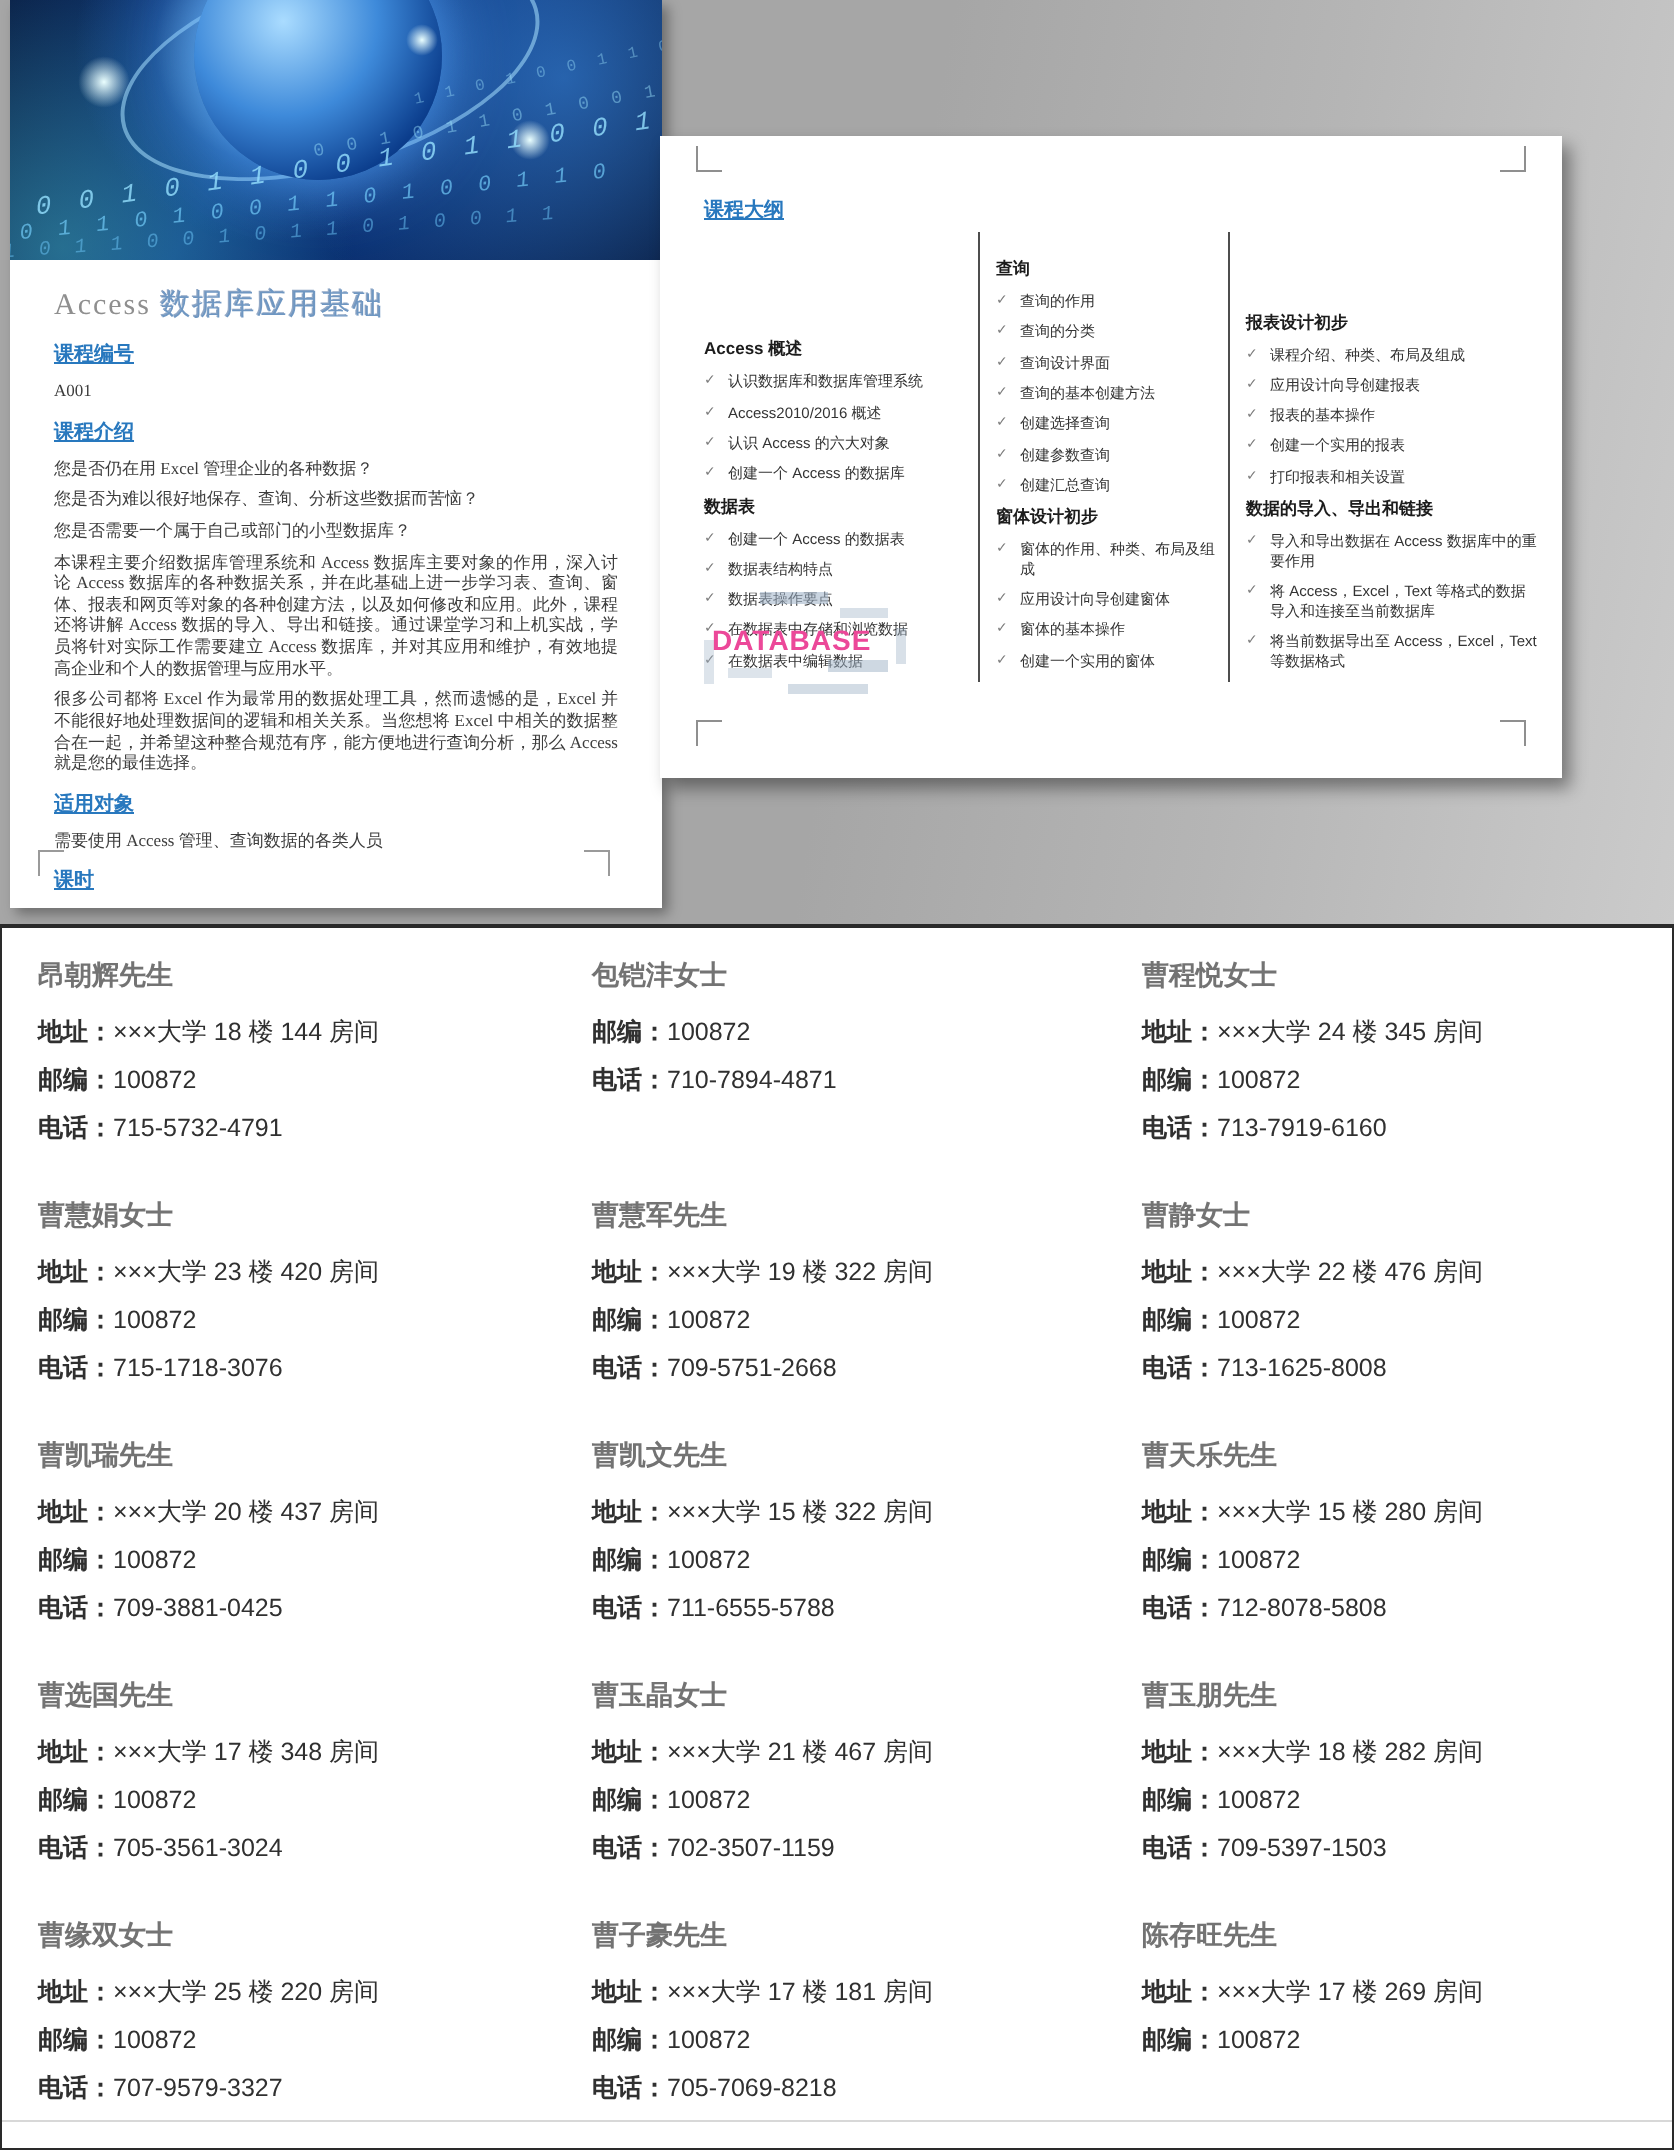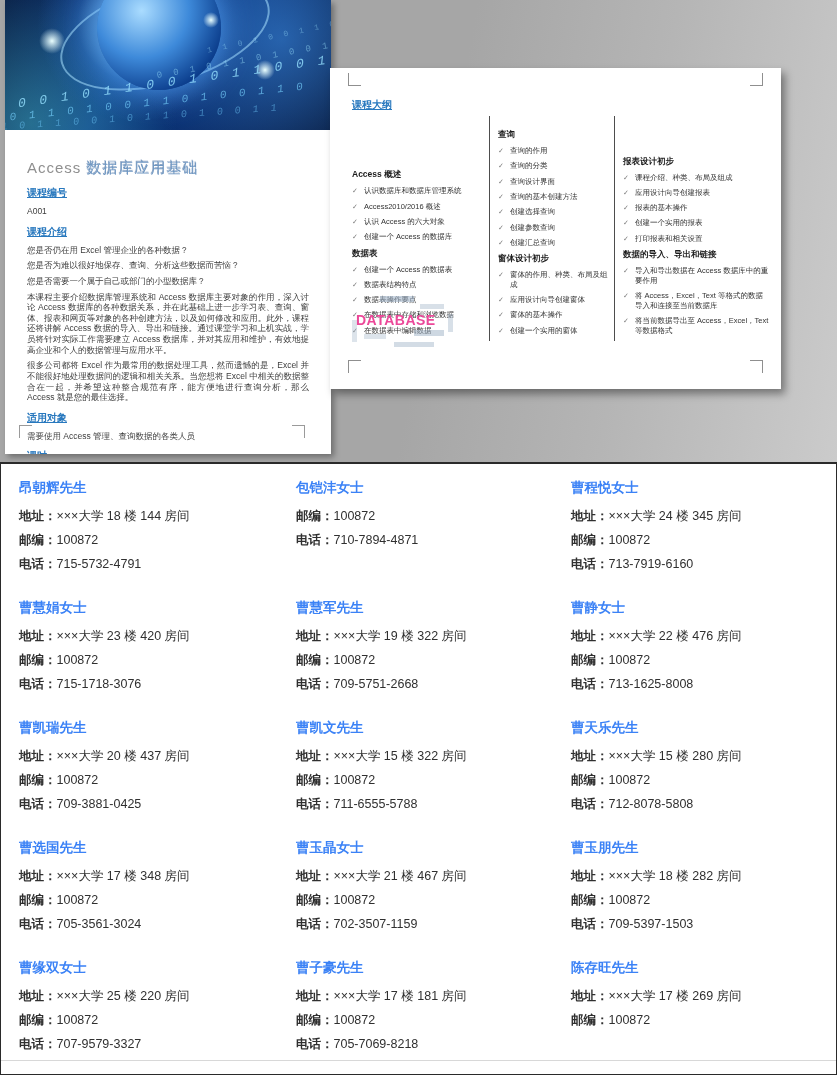--- a/index.html
+++ b/index.html
@@ -29,21 +29,21 @@
   .bin0{top:76px;left:-10px;font-size:13px;transform:rotate(-8deg) skewX(-14deg);}
   .bin1{top:96px;left:4px;font-size:11px;transform:rotate(-6deg) skewX(-10deg);color:rgba(120,210,255,.65);}
   .bin2{top:112px;left:-4px;font-size:10px;transform:rotate(-4deg) skewX(-8deg);color:rgba(110,200,250,.5);}
   .bin3{top:50px;left:150px;font-size:9px;transform:rotate(-10deg);color:rgba(160,230,255,.45);}
   .bin4{top:24px;left:200px;font-size:8px;transform:rotate(-12deg);color:rgba(160,230,255,.4);}
   .glowdot{position:absolute;border-radius:50%;background:radial-gradient(circle,#eaffff,rgba(140,220,255,0) 70%);}
   .gd1{left:34px;top:28px;width:26px;height:26px;}
   .gd2{left:250px;top:60px;width:20px;height:20px;}
   .gd3{left:198px;top:12px;width:16px;height:16px;}
 
-  .page-body{position:absolute;left:0;top:130px;right:0;bottom:0;padding:16px 22px;box-sizing:border-box;}
+  .page-body{position:absolute;left:0;top:130px;right:0;bottom:0;padding:0 22px;box-sizing:border-box;font-family:Liberation Serif, serif;}
   .doc-title{margin:13px 0 0;font-size:15px;font-weight:400;letter-spacing:1px;}
   .title-en{color:#8f8f8f;}
   .title-zh{color:#6f97c2;text-shadow:0.6px 0.6px 0 rgba(255,255,255,.7), -0.6px -0.6px 0 rgba(52,94,150,.55);}
   .sec-heading{color:#2878be;font-weight:700;font-size:10px;text-decoration:underline;margin:8px 0 6px;}
   .para{font-size:8.5px;color:#3d3d3d;line-height:1.25;margin:0 0 5px;text-align:justify;}
   .cmark{position:absolute;width:12px;height:12px;border:0 solid #9a9a9a;}
   .cm-bl{left:14px;bottom:16px;border-left-width:1px;border-top-width:1px;}
   .cm-br{right:26px;bottom:16px;border-right-width:1px;border-top-width:1px;}
 
   
@@ -77,21 +77,21 @@
   .b5{left:44px;top:52px;width:40px;height:5px;opacity:.45;}
   .b6{left:2px;top:30px;width:5px;height:22px;opacity:.35;}
   .b7{left:98px;top:24px;width:5px;height:18px;opacity:.4;}
 
   
   .contacts-panel{position:absolute;left:0;top:462px;width:837px;height:613px;background:#fff;
     border:1px solid #2a2a2a;border-top-width:2px;box-sizing:border-box;overflow:hidden;}
   .contacts-grid{display:grid;grid-template-columns:277px 275px 1fr;grid-auto-rows:120px;
     padding:16px 0 0 18px;}
   .card{padding-right:10px;}
-  .cname{font-size:13.5px;font-weight:700;color:#3b82f6;margin:0 0 12px;line-height:16px;}
+  .cname{font-size:13.5px;font-weight:700;color:#737373;margin:0 0 12px;line-height:16px;}
   .cline{font-size:12.5px;color:#303030;margin:0 0 8px;line-height:16px;}
   .clbl{font-weight:600;}
   .cval{font-weight:400;}
   .bottom-rule{position:absolute;left:0;right:0;top:596px;border-top:1px solid #d8d8d8;}
 </style>
 </head>
 <body>
 
 <div class="screen">
 

